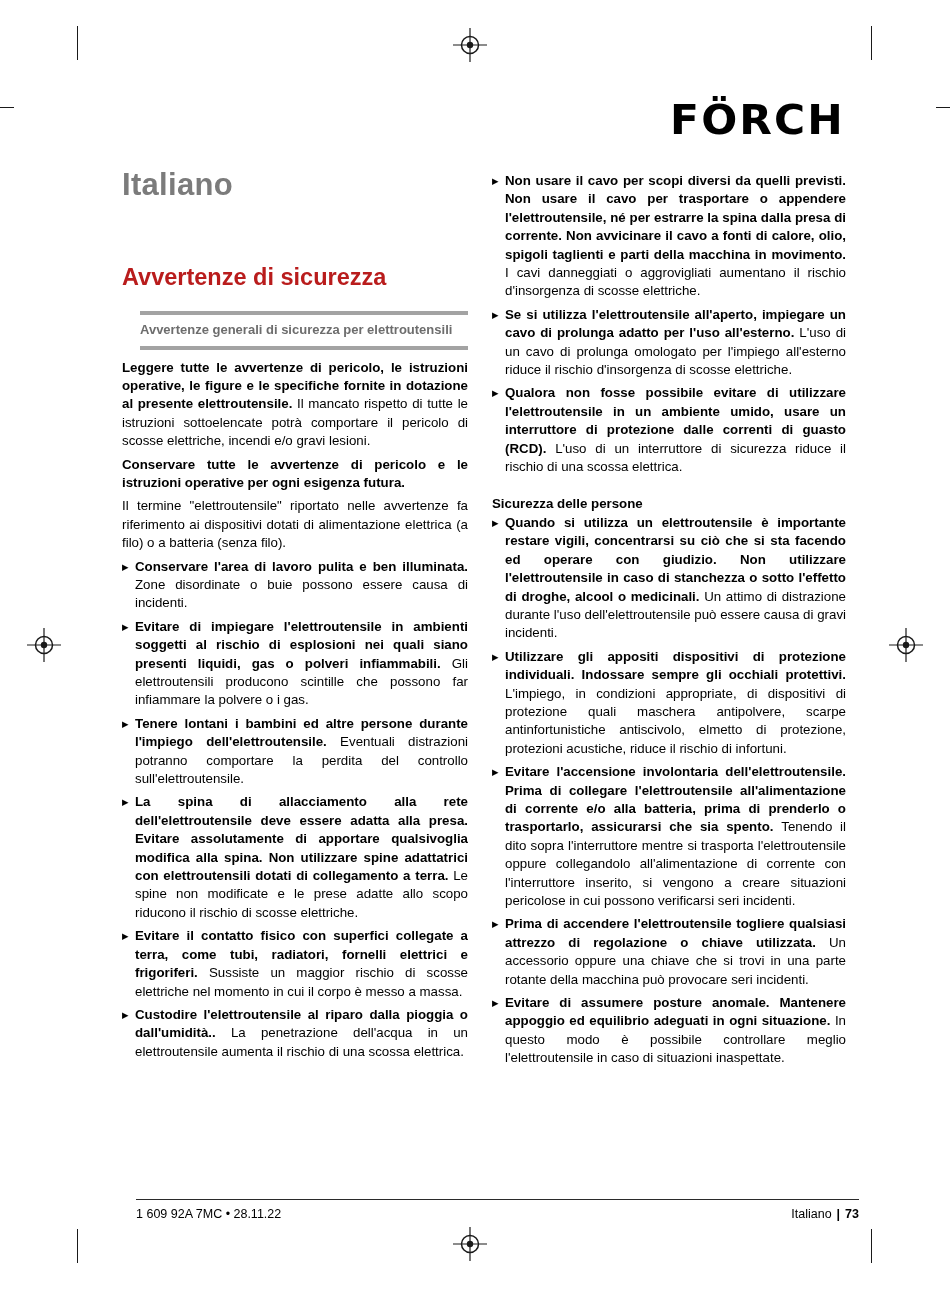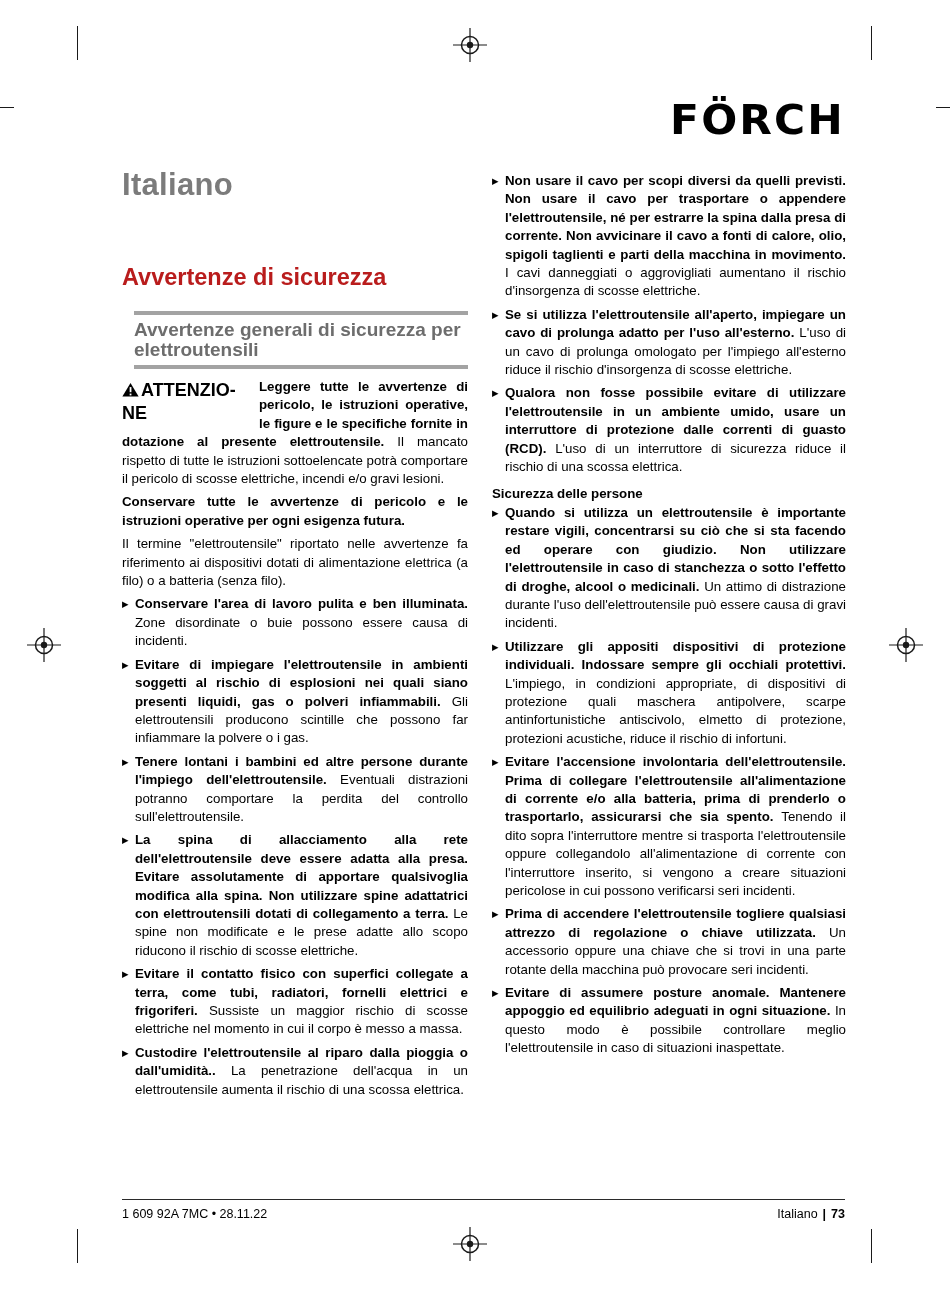--- a/index.html
+++ b/index.html
@@ -31,40 +31,40 @@
   .h1 {
     font-size:31px; line-height:34px; font-weight:bold; color:#7b7b7b;
     margin:0 0 62px 0; text-align:left; letter-spacing:0.3px;
   }
   .h2 {
     font-size:23.5px; line-height:27px; font-weight:bold; color:#b91c1c;
     margin:0 0 20px 0; text-align:left;
   }
   .h3bar {
     border-top:4px solid #a3a3a3; border-bottom:4px solid #a3a3a3;
-    color:#6d6d6d; font-weight:bold; font-size:19px; line-height:19.5px;
-    padding:5px 0 6px 0; margin:0 0 9px 12px; text-align:left;
+    color:#6d6d6d; font-weight:bold; font-size:13px; line-height:19.5px;
+    padding:5px 0 6px 0; margin:0 0 9px 18px; text-align:left;
   }
-  .h4 { font-weight:bold; margin:8px 0 1px 0; text-align:left; }
+  .h4 { font-weight:bold; margin:18px 0 1px 0; text-align:left; }
   .para { margin-bottom:5px; }
   .b { font-weight:bold; }
   .bullet { position:relative; padding-left:13px; margin-bottom:5px; }
   .bullet .marker {
     position:absolute; left:0; top:4px; font-size:8.5px; line-height:10px; color:#000;
   }
   .attention { margin-bottom:5px; }
   .attention::after { content:""; display:block; clear:both; }
   .attn-label {
     float:left; width:137px; font-size:18px; font-weight:bold;
     line-height:23px; padding-top:1px; text-align:left;
   }
   .warn { width:17px; height:15px; margin-right:2px; vertical-align:-1px; }
   
   .footer {
-    position:absolute; left:122px; top:1199px; width:723px;
+    position:absolute; left:136px; top:1199px; width:723px;
     border-top:1px solid #2a2a2a; padding-top:7px;
     display:flex; justify-content:space-between;
     font-size:12.5px; line-height:15px;
   }
   .fsep { font-weight:bold; margin:0 5px; }
 </style>
 </head>
 <body>
 
 <svg class="reg" style="left:453px;top:28px" width="34" height="34" viewBox="0 0 34 34">
@@ -98,25 +98,21 @@
 <div class="tick v" style="left:871px;top:1229px"></div>
 <div class="tick h" style="left:0;top:107px"></div>
 <div class="tick h" style="left:936px;top:107px"></div>
 
 <div class="logo">FÖRCH</div>
 
 <div class="col col-left" id="col-left">
     <div class="h1">Italiano</div>
     <div class="h2">Avvertenze di sicurezza</div>
     <div class="h3bar">Avvertenze generali di sicurezza per elettroutensili</div>
-    <div class="attention"><div class="attn-label"><svg viewBox="0 0 22 19" class="warn">
-          <path d="M11 1 L21.5 18.5 H0.5 Z" fill="#000"></path>
-          <rect x="9.9" y="6.4" width="2.3" height="6.6" fill="#fff"></rect>
-          <rect x="9.9" y="14.8" width="2.3" height="2.3" fill="#fff"></rect>
-        </svg><span>ATTENZIO-<br>NE</span></div><span class="b">Leggere tutte le avvertenze di pericolo, le istruzioni operative, le figure e le specifiche fornite in dotazione al presente elettroutensile. </span><span>Il mancato rispetto di tutte le istruzioni sottoelencate potrà comportare il pericolo di scosse elettriche, incendi e/o gravi lesioni.</span></div>
+    <div class="attention"><span class="b">Leggere tutte le avvertenze di pericolo, le istruzioni operative, le figure e le specifiche fornite in dotazione al presente elettroutensile. </span><span>Il mancato rispetto di tutte le istruzioni sottoelencate potrà comportare il pericolo di scosse elettriche, incendi e/o gravi lesioni.</span></div>
     <div class="para"><span class="b">Conservare tutte le avvertenze di pericolo e le istruzioni operative per ogni esigenza futura.</span></div>
     <div class="para"><span>Il termine "elettroutensile" riportato nelle avvertenze fa riferimento ai dispositivi dotati di alimentazione elettrica (a filo) o a batteria (senza filo).</span></div>
     <div class="bullet">
       <span class="marker">▶</span>
       <div><span class="b">Conservare l'area di lavoro pulita e ben illuminata. </span><span>Zone disordinate o buie possono essere causa di incidenti.</span></div>
     </div>
     <div class="bullet">
       <span class="marker">▶</span>
       <div><span class="b">Evitare di impiegare l'elettroutensile in ambienti soggetti al rischio di esplosioni nei quali siano presenti liquidi, gas o polveri infiammabili. </span><span>Gli elettroutensili producono scintille che possono far infiammare la polvere o i gas.</span></div>
     </div>

